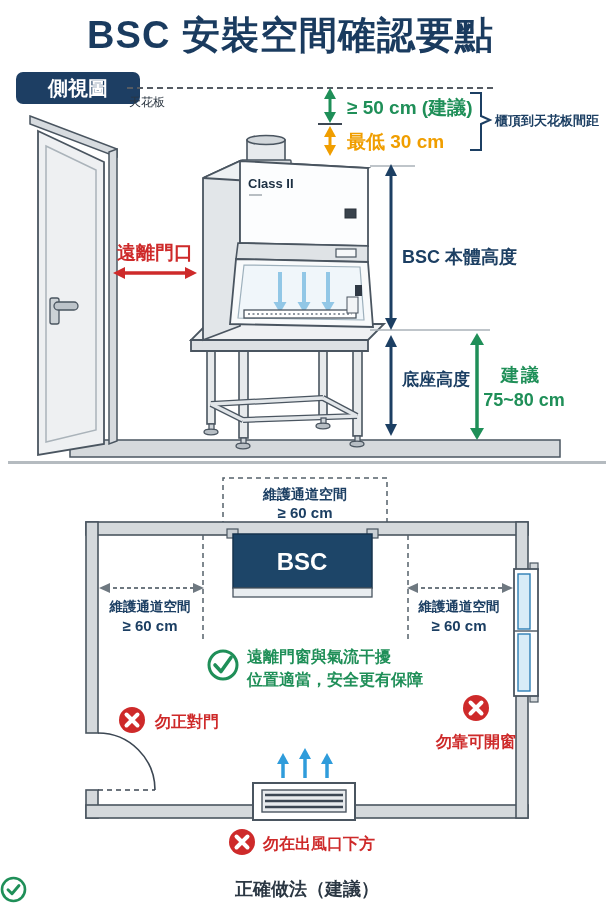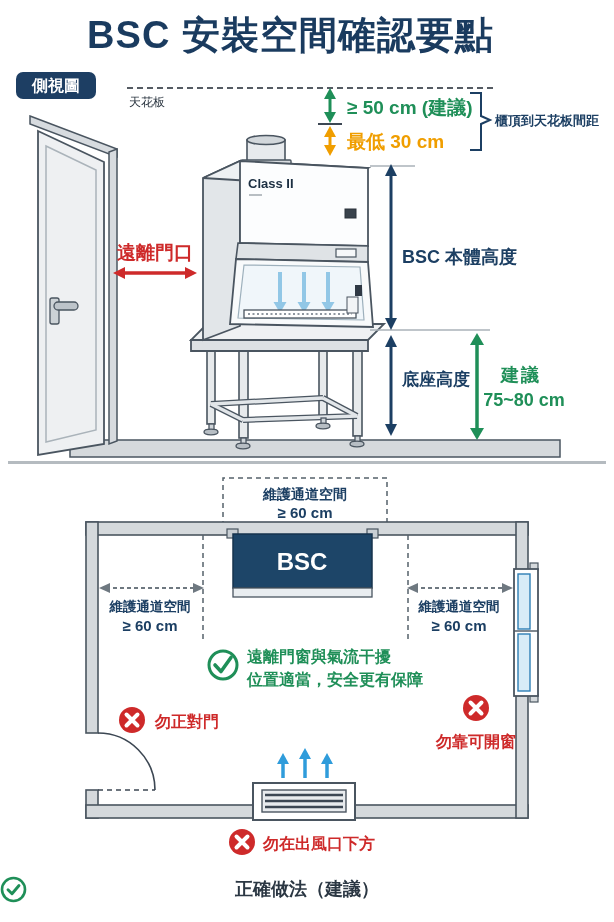--- a/index.html
+++ b/index.html
@@ -1,21 +1,21 @@
 <!DOCTYPE html>
 <html><head>
 <meta charset="utf-8">
 <style>
   html,body{margin:0;padding:0;background:#e9e9e9;}
   .stage{position:relative;width:614px;height:922px;background:#ffffff;margin:0 auto;
          font-family:"Liberation Sans","DejaVu Sans",sans-serif;overflow:hidden;}
   .title{position:absolute;top:10px;left:0;width:513px;text-align:center;
          font-size:38px;font-weight:800;color:#1a3b5f;letter-spacing:1px;margin-left:34px;}
-  .badge{position:absolute;background:#1d3e63;color:#fff;font-size:16px;font-weight:bold;
-         padding:4px 16px;border-radius:7px;line-height:1.2;}
+  .badge{position:absolute;background:#1d3e63;color:#fff;font-size:20px;font-weight:bold;
+         padding:4px 32px;border-radius:7px;line-height:1.2;}
   .badge.side{left:16px;top:72px;}
   .badge.top{left:14px;top:477px;}
   .divider{position:absolute;left:8px;top:461px;width:598px;height:3px;background:#b5bbc0;}
   svg{position:absolute;left:0;}
   svg text{font-family:"Liberation Sans","DejaVu Sans",sans-serif;}
   .t-navy{fill:#1c3f63;font-weight:bold;}
   .t-green{fill:#1f8f58;font-weight:bold;}
   .t-orange{fill:#f09e00;font-weight:bold;}
   .t-red{fill:#ce2a2a;font-weight:bold;}
   .t-dark{fill:#2a3540;}

